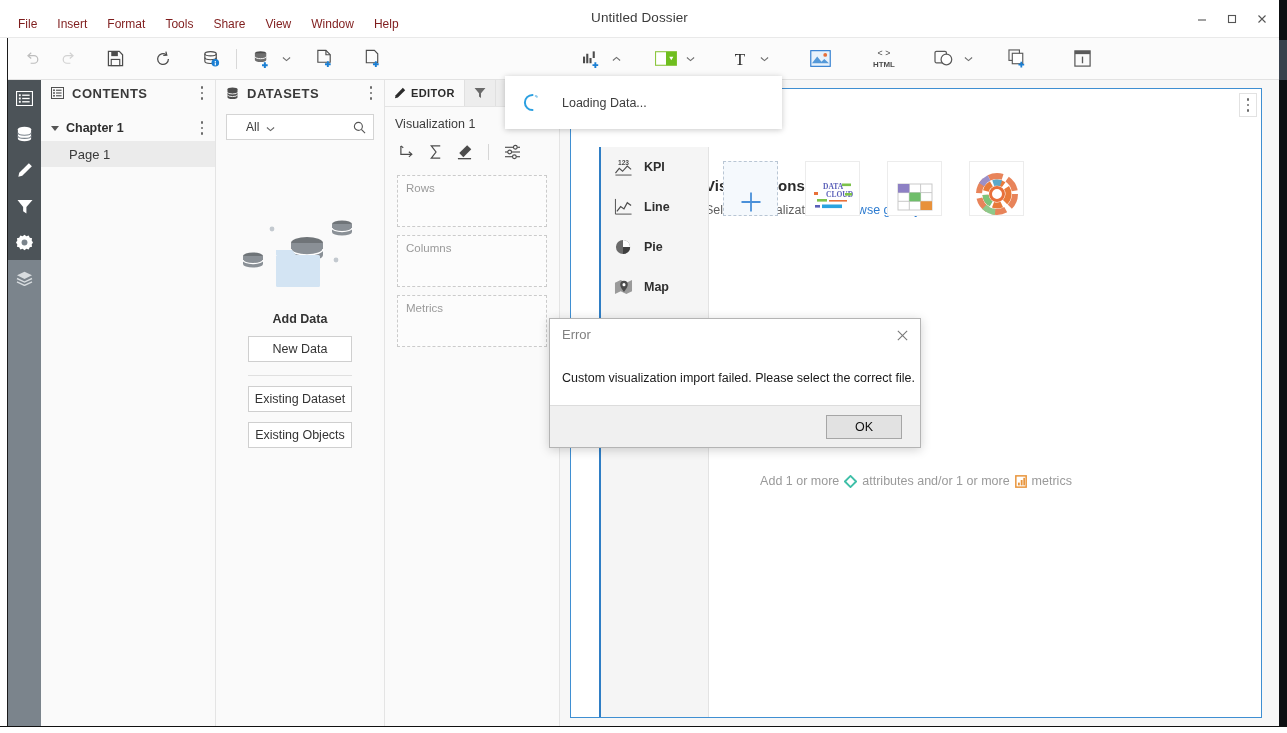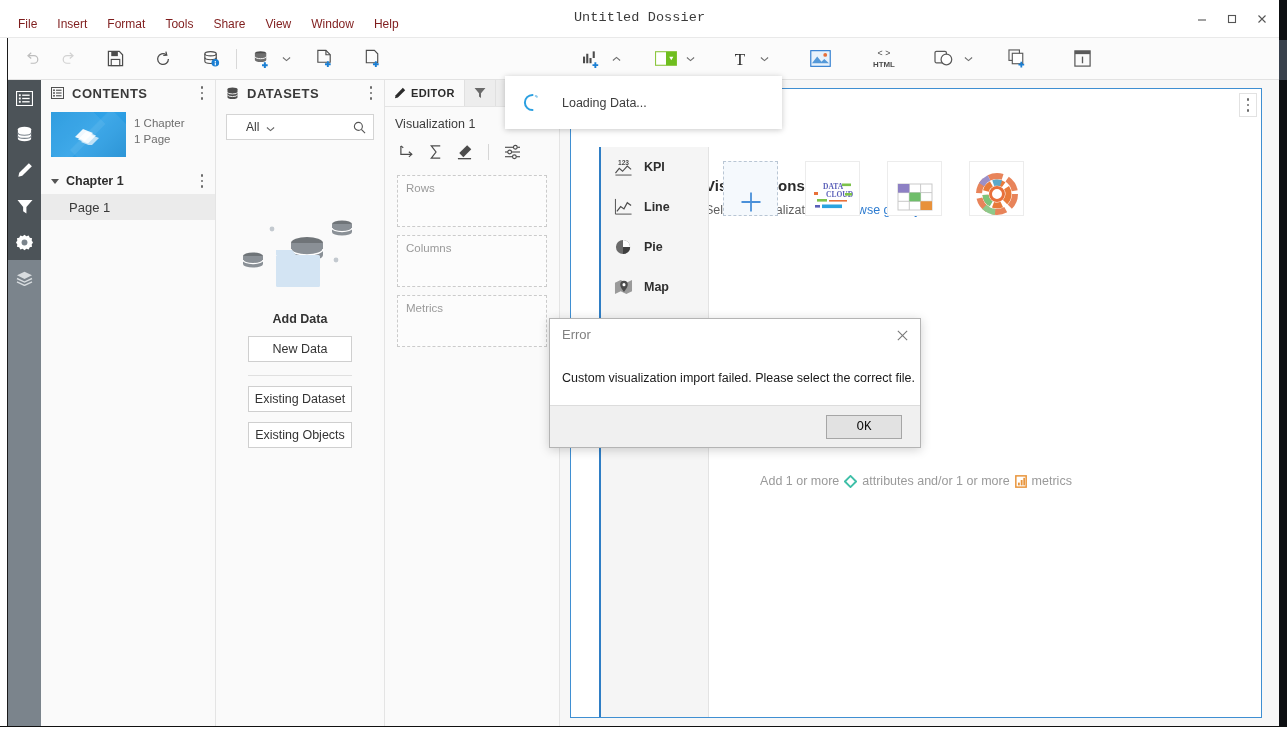--- a/index.html
+++ b/index.html
@@ -14,21 +14,20 @@
     width: 1287px; height: 733px;
     background: #ffffff;
   }
 
   
   .titlebar {
     position: absolute; top: 0; left: 0;
     width: 1279px; height: 38px;
     background: #ffffff;
     border-bottom: 1px solid #e9e9e9;
-    font-family: Liberation Mono, monospace;
   }
   .title-text {
     position: absolute; left: 0; right: 0; top: 10px;
     text-align: center;
     font-size: 13.5px; color: #3b3b3b;
     letter-spacing: .1px;
   }
   .win-btns {
     position: absolute; right: 2px; top: 0;
     height: 38px; display: flex; align-items: center;
@@ -304,21 +303,20 @@
     color: #777;
   }
   .dlg-msg {
     position: absolute; left: 12px; top: 52px;
     font-size: 12.5px; color: #1a1a1a;
   }
   .dlg-foot {
     position: absolute; left: 0; right: 0; bottom: 0;
     height: 42px; background: #f0f0f0;
     border-top: 1px solid #dcdcdc;
-    font-family: Liberation Mono, monospace;
   }
   .dlg-ok {
     position: absolute; right: 18px; top: 9px;
     width: 76px; height: 24px; line-height: 22px;
     text-align: center; font-size: 12.5px; color: #111;
     background: #e2e2e2; border: 1px solid #a6a6a6;
   }
 
   
   .right-edge {
@@ -610,35 +608,20 @@
       <span class="ph-title">CONTENTS</span>
       <span class="kebab">
           <span>
             <i></i>
             <i></i>
             <i></i>
           </span>
         </span>
     </div>
 
-    <div class="cover-row">
-      <div class="cover-thumb">
-        <div class="sheen1"></div>
-          <div class="sheen2"></div>
-        <svg width="28" height="20" viewBox="0 0 28 20">
-          <path d="M1 12 L9 4 L19 8 L11 16 Z" fill="#ffffff" opacity=".92"></path>
-          <path d="M4 14.5 L12 6.5 L22 10.5 L14 18.5 Z" fill="#ffffff" opacity=".8"></path>
-          <path d="M7 17 L15 9 L25 13 L17 21 Z" fill="#ffffff" opacity=".68"></path>
-        </svg>
-      </div>
-      <div class="cover-meta">
-        <div>1 Chapter</div>
-        <div>1 Page</div>
-      </div>
-    </div>
 
     <div class="chapter-row">
       <span class="tri"></span>
       <span class="chapter-label">Chapter 1</span>
       <span class="kebab">
           <span>
             <i></i>
             <i></i>
             <i></i>
           </span>

